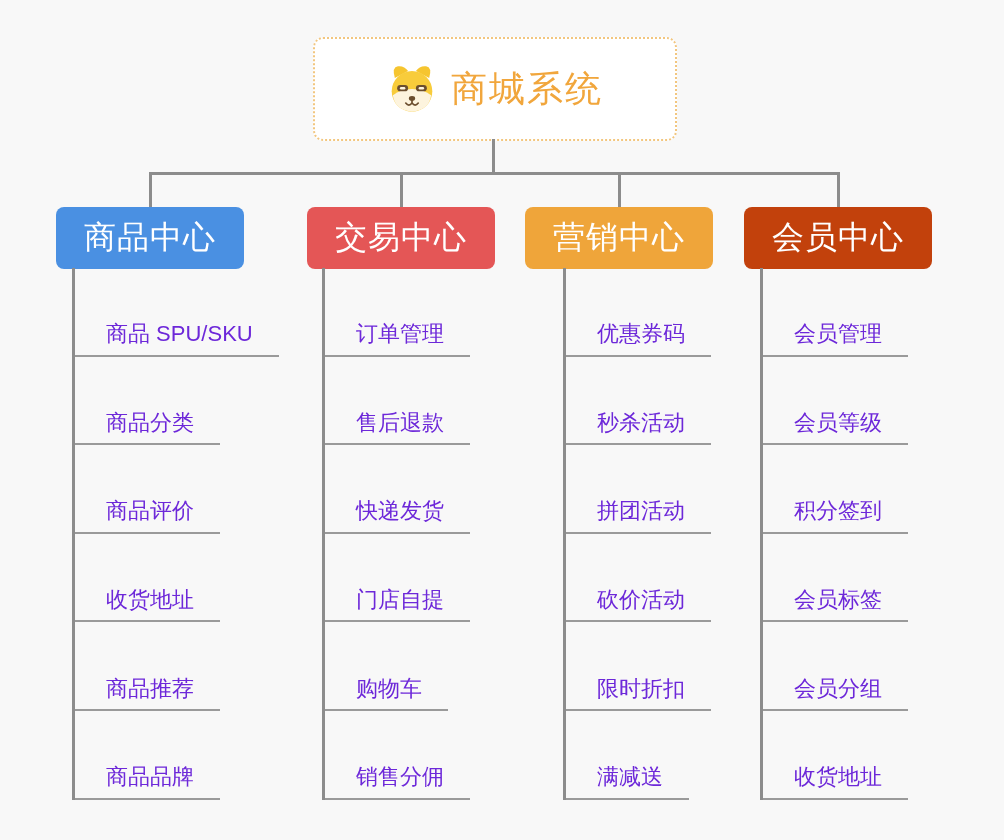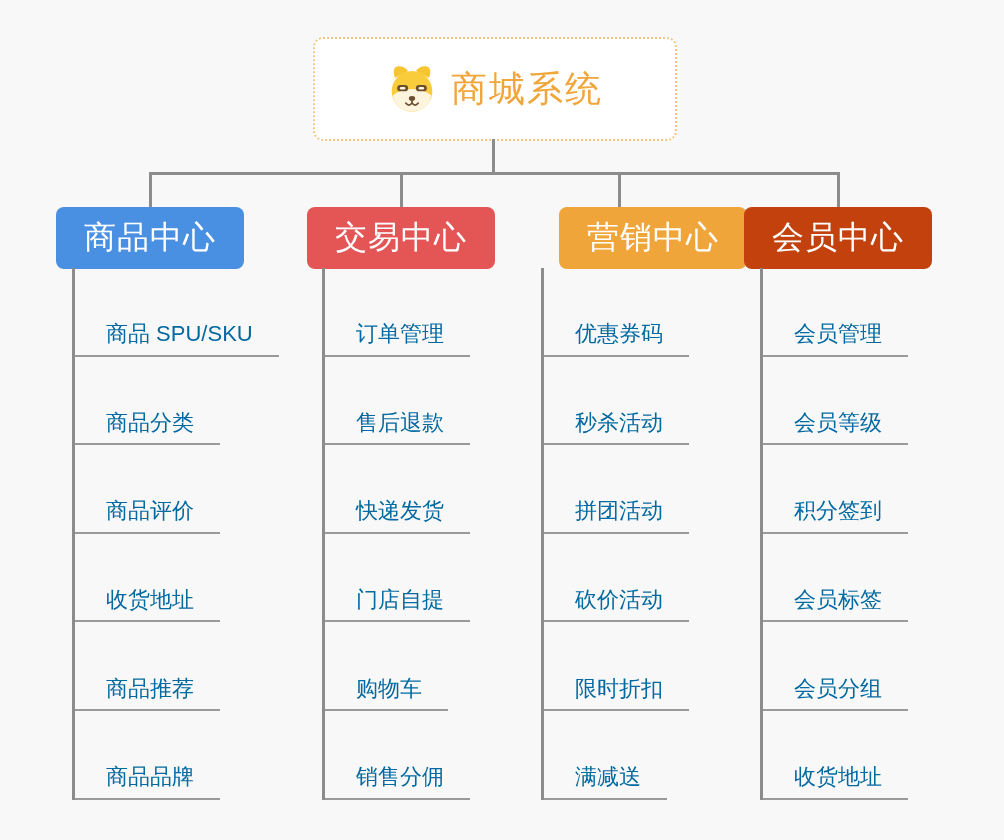--- a/index.html
+++ b/index.html
@@ -51,46 +51,46 @@
     top:207px;width:188px;height:62px;
     border-radius:8px;
     display:flex;align-items:center;justify-content:center;
     color:#ffffff;
     font-size:32px;
     letter-spacing:1px;
     cursor:default;
   }
   .branch-1{left:56px;}
   .branch-2{left:307px;}
-  .branch-3{left:525px;margin-left:34px;}
+  .branch-3{left:525px;}
   .branch-4{left:744px;}
 
   
   .leaf-col{
     position:absolute;
     top:268px;height:532px;width:228px;
     border-left:3px solid #8c8c8c;
     box-sizing:border-box;
     display:flex;flex-direction:column;
   }
   .col-1{left:72px;}
   .col-2{left:322px;}
-  .col-3{left:541px;}
+  .col-3{left:563px;}
   .col-4{left:760px;}
   .leaf-item{
     height:88.6px;
     display:flex;align-items:flex-end;
     box-sizing:border-box;
   }
   .leaf-label{
     display:inline-block;
     padding:0 26px 7px 31px;
     border-bottom:2px solid #9a9a9a;
     font-size:22px;
-    color:#0369a1;
+    color:#6d28d9;
     white-space:nowrap;
     line-height:1.2;
   }
 </style>
 </head>
 <body>
 
 <div class="canvas">
 
   <div class="root-node">

